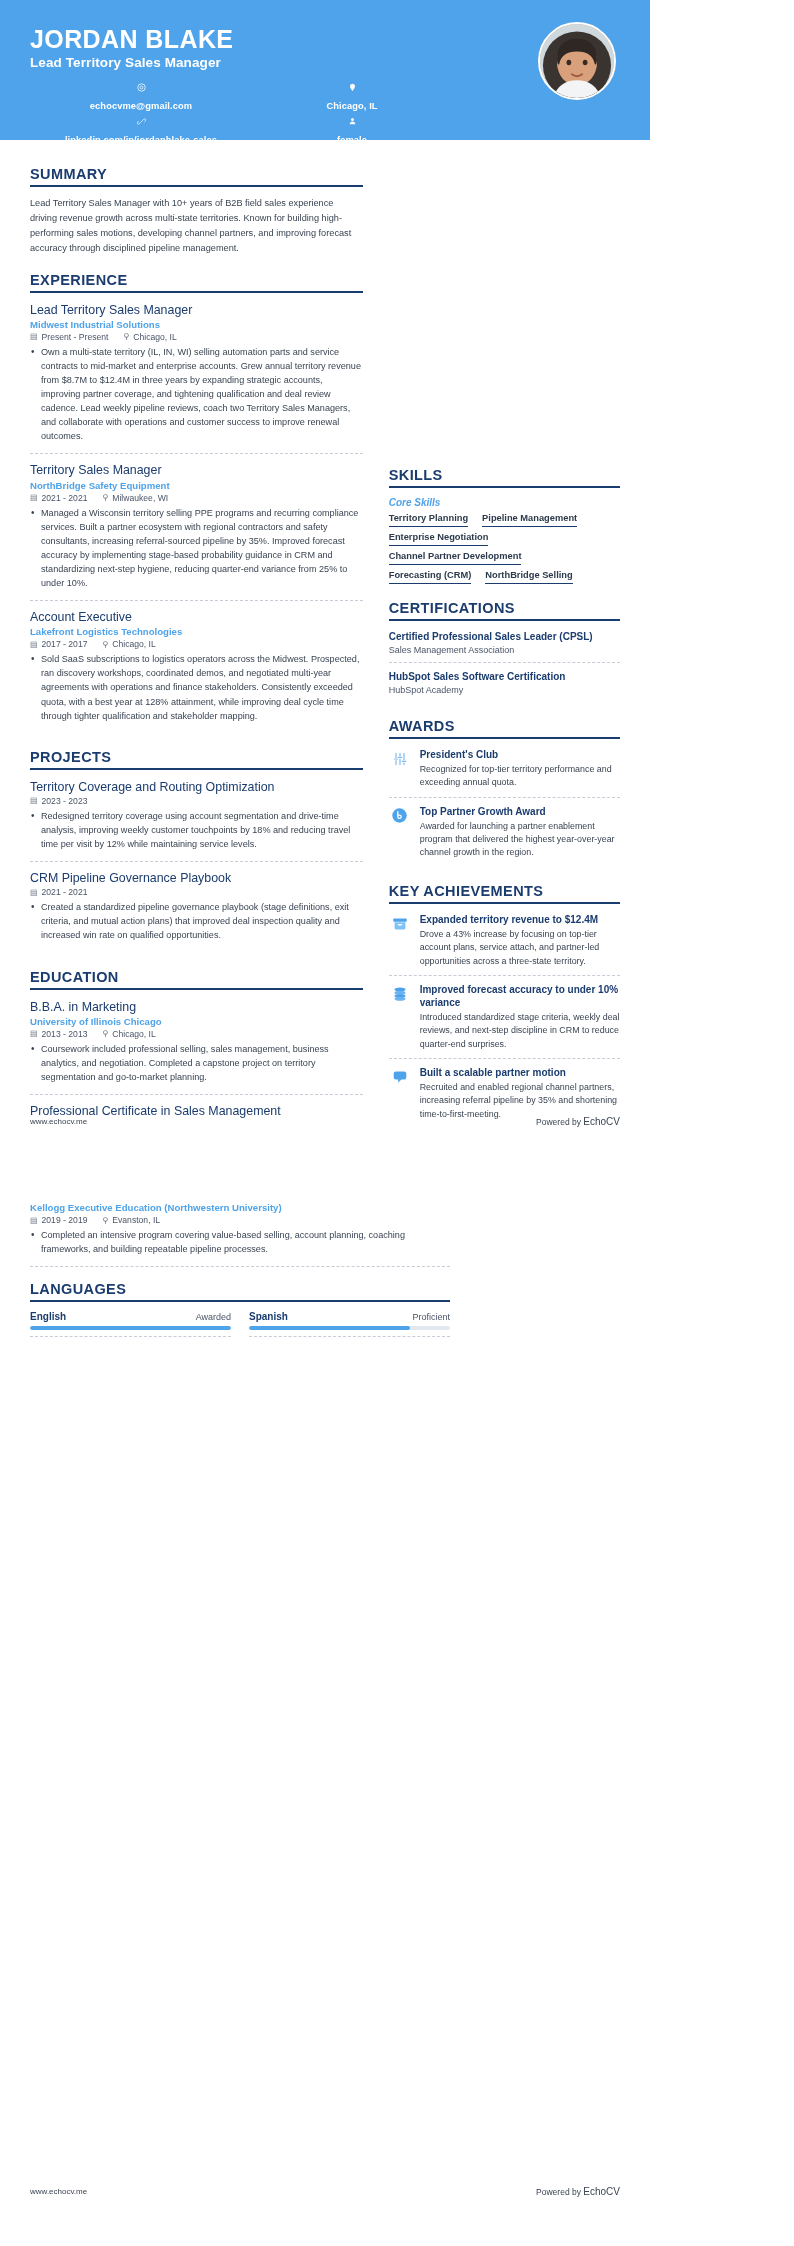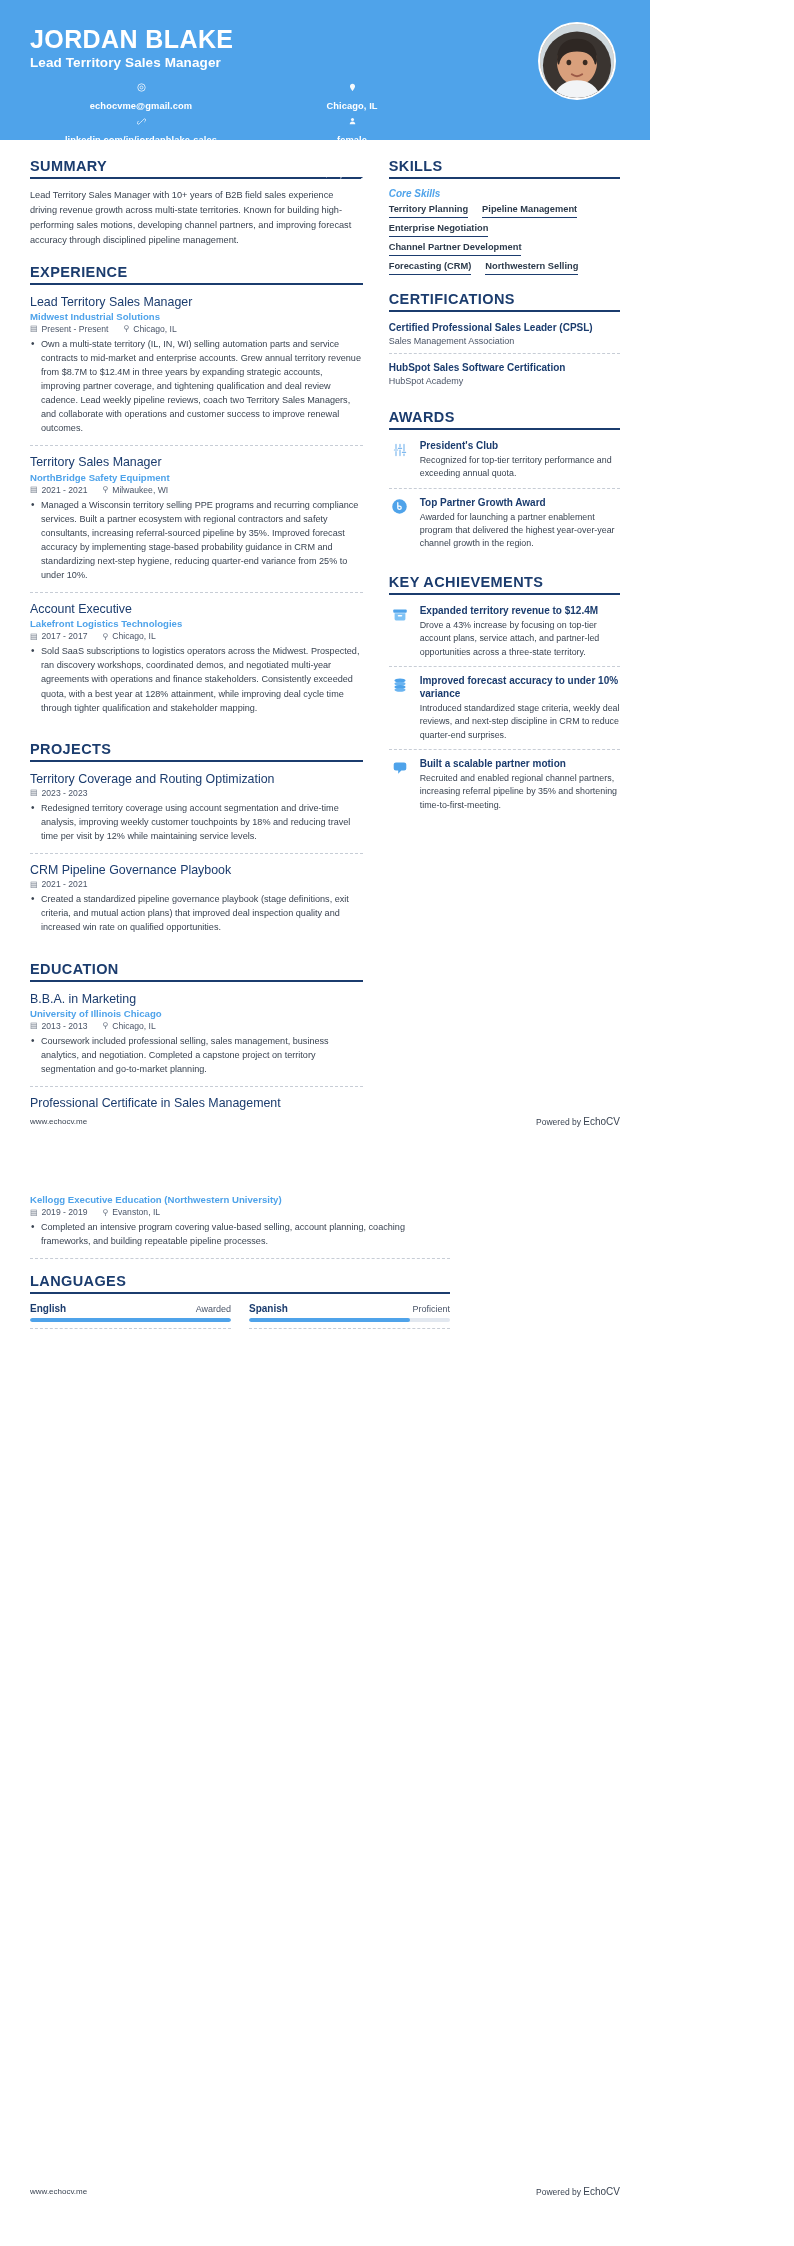--- a/index.html
+++ b/index.html
@@ -75,21 +75,22 @@
     overflow: hidden;
     background: #d9b08c;
   }
   .avatar svg { display: block; width: 100%; height: 100%; }
 
   
   .body {
     display: flex;
     padding: 18px 30px 0 30px;
     gap: 26px;
-    align-items: flex-start;
+    align-items: flex-end;
+    margin-top: 8px;
   }
   .col-left  { width: 420px; }
   .col-right { width: 292px; }
 
   .section { margin-bottom: 16px; }
   .sec-title {
     color: #1b3c6e;
     font-size: 14.5px;
     font-weight: bold;
     letter-spacing: 0.4px;
@@ -437,21 +438,21 @@
             <span class="skill-chip">Pipeline Management</span>
           </div>
           <div class="skill-line">
             <span class="skill-chip">Enterprise Negotiation</span>
           </div>
           <div class="skill-line">
             <span class="skill-chip">Channel Partner Development</span>
           </div>
           <div class="skill-line">
             <span class="skill-chip">Forecasting (CRM)</span>
-            <span class="skill-chip">Northwestern Selling</span>
+            <span class="skill-chip">NorthBridge Selling</span>
           </div>
         </div>
       </div>
 
       <div class="section">
         <div class="sec-title">CERTIFICATIONS</div>
         <div class="sec-rule"></div>
         <div class="cert">
           <div class="cert-name">Certified Professional Sales Leader (CPSL)</div>
           <div class="cert-issuer">Sales Management Association</div>

